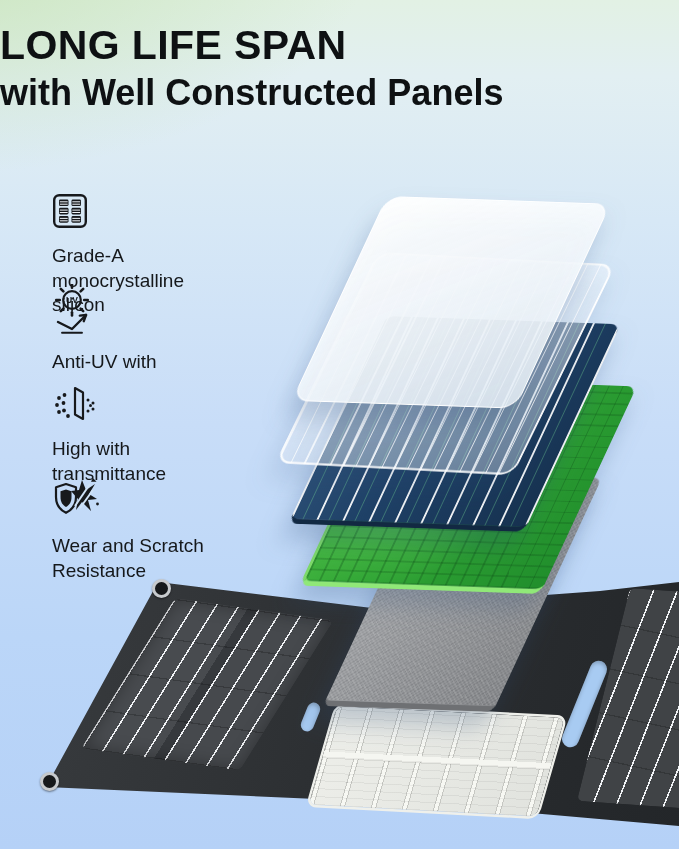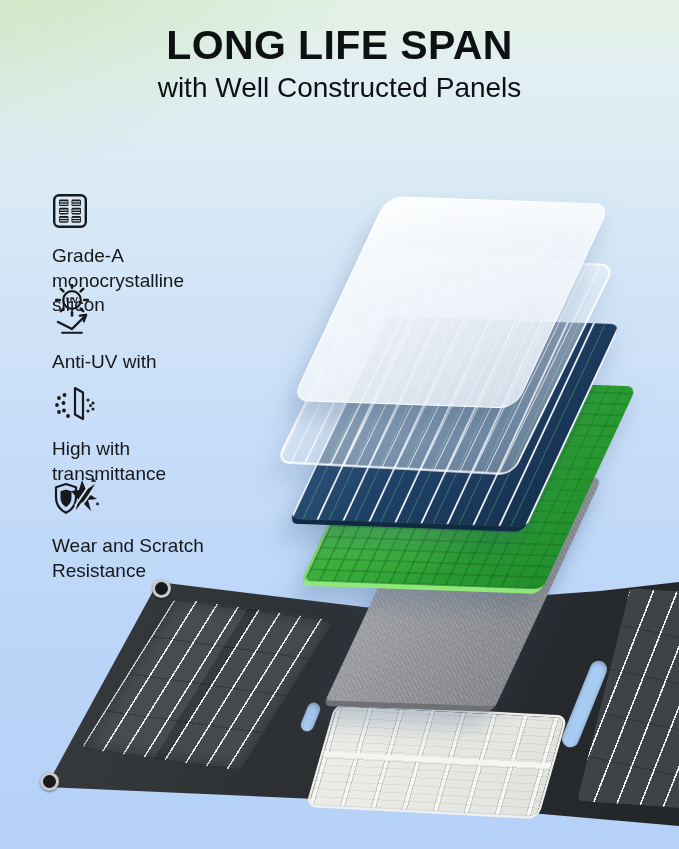--- a/index.html
+++ b/index.html
@@ -4,23 +4,23 @@
 <style>
   html,body{margin:0;padding:0;background:#fff;}
   .canvas{
     position:relative;width:679px;height:849px;overflow:hidden;
     font-family:"Liberation Sans",sans-serif;color:#15181b;
     background:
       radial-gradient(130% 55% at -8% -6%, rgba(198,227,184,.85) 0%, rgba(198,227,184,0) 48%),
       linear-gradient(180deg,#e2f1e4 0%,#e2eff2 9%,#d7e8f6 26%,#c8ddf8 50%,#bbd6f8 75%,#b5d1f7 100%);
   }
   
-  .title-wrap{position:absolute;top:22px;left:0;width:100%;text-align:center;}
+  .title-wrap{position:absolute;top:22px;left:0;width:100%;}
   .title-wrap h1{margin:0;font-size:41px;font-weight:800;letter-spacing:.4px;color:#0e1113;}
-  .title-wrap h2{margin:3px 0 0;font-size:28px;font-weight:400;color:#0e1113;}
+  .title-wrap h2{margin:3px 0 0;font-size:36px;font-weight:700;color:#0e1113;}
   
   .feature{position:absolute;left:52px;width:190px;}
   .feature .icn{display:block;}
   .feature-label{margin:11px 0 0;font-size:19px;line-height:1.3;white-space:pre-line;color:#15181b;}
   .f1{top:193px;} .f2{top:284px;} .f3{top:385px;} .f4{top:477px;}
   
   .layer{position:absolute;transform-origin:0 0;transform:rotate(2deg) skewX(-23deg);
          filter:drop-shadow(0 16px 12px rgba(45,75,120,.25));}
   .layer.frosted{left:387px;top:196px;width:222px;height:206px;border-radius:16px;
     border:1.5px solid rgba(255,255,255,.95);

